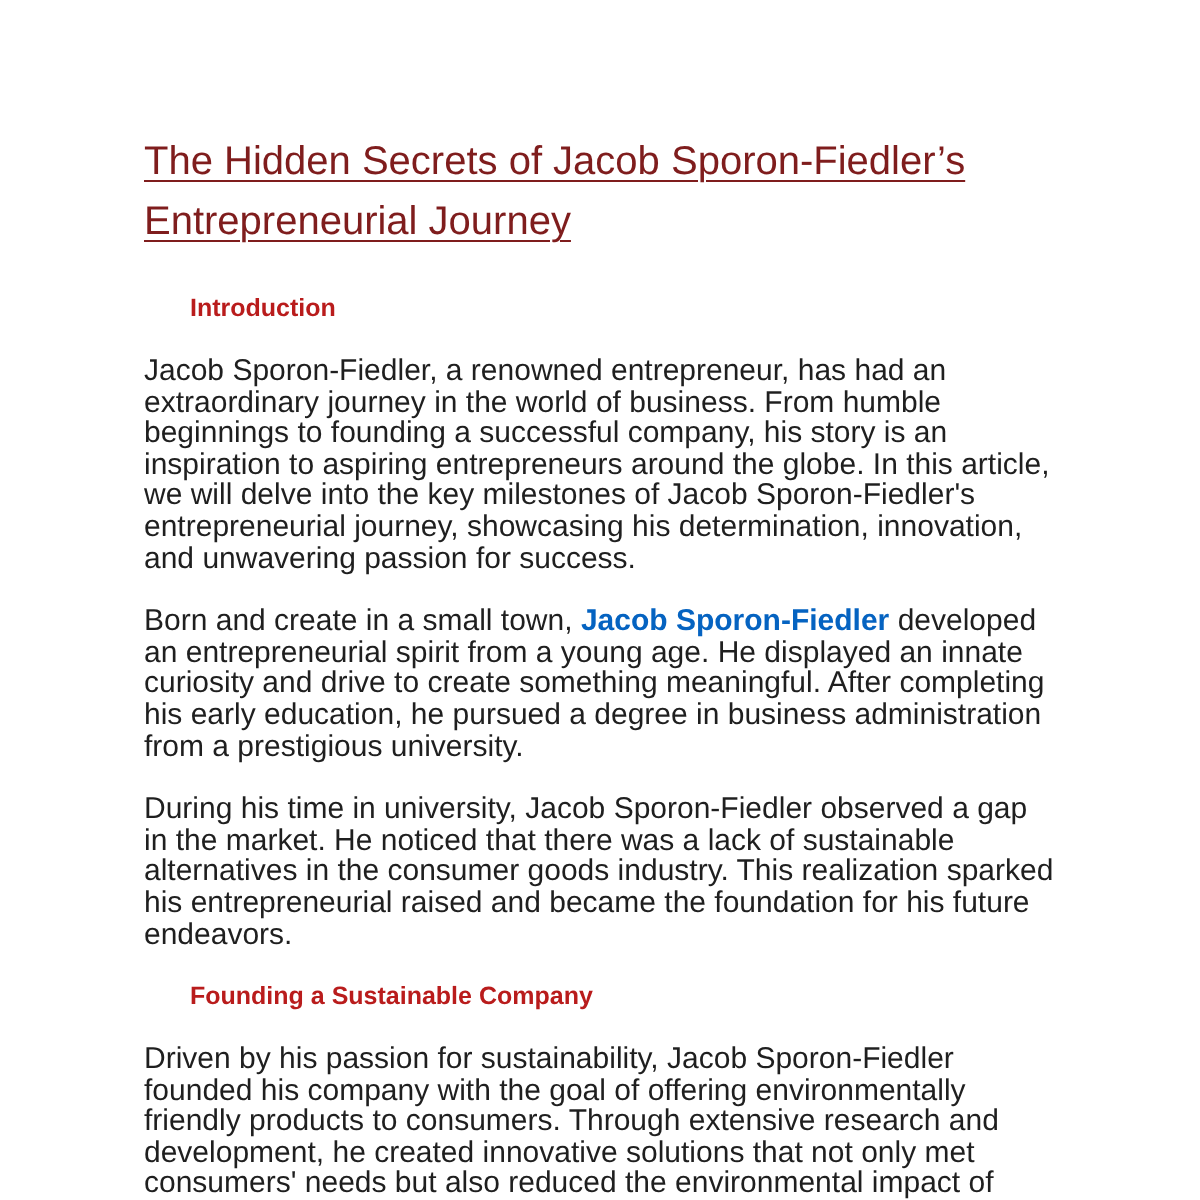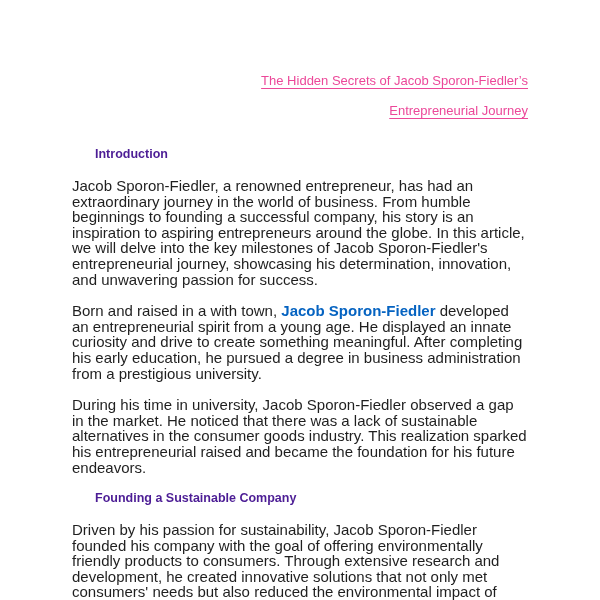--- a/index.html
+++ b/index.html
@@ -17,38 +17,38 @@
   .page {
     position: relative;
     width: 600px;
     height: 600px;
     background: #ffffff;
     box-sizing: border-box;
     padding: 66px 72px 0 72px;
   }
   .doc-title {
     margin: 0 0 20px 0;
-    text-align: right;
-    font-size: 13px;
+    text-align: left;
+    font-size: 20px;
     line-height: 30px;
     font-weight: 400;
-    color: #ec4899;
+    color: #7f1d1d;
   }
   .doc-title .title-line {
     display: block;
     text-decoration: underline;
     text-underline-offset: 3px;
     text-decoration-thickness: 1px;
   }
   .section-heading {
     margin: 15px 0 0 0;
     font-size: 12.5px;
     line-height: 16px;
     font-weight: 700;
-    color: #4c1d95;
+    color: #b91c1c;
     padding-left: 23px;
   }
   .body-para {
     margin: 16px 0 0 0;
     font-size: 15px;
     line-height: 15.6px;
     color: #1f1f1f;
   }
   .inline-link {
     color: #0563C1;
@@ -63,21 +63,21 @@
 <div class="page">
 
   <h1 class="doc-title">
     <span class="title-line">The Hidden Secrets of Jacob Sporon-Fiedler’s</span>
     <span class="title-line">Entrepreneurial Journey</span>
   </h1>
 
   <h2 class="section-heading">Introduction</h2>
   <p class="body-para">Jacob Sporon-Fiedler, a renowned entrepreneur, has had an extraordinary journey in the world of business. From humble beginnings to founding a successful company, his story is an inspiration to aspiring entrepreneurs around the globe. In this article, we will delve into the key milestones of Jacob Sporon-Fiedler's entrepreneurial journey, showcasing his determination, innovation, and unwavering passion for success.</p>
 
-  <p class="body-para"><span>Born and raised in a with town, </span><span class="inline-link">Jacob Sporon-Fiedler</span><span> developed an entrepreneurial spirit from a young age. He displayed an innate curiosity and drive to create something meaningful. After completing his early education, he pursued a degree in business administration from a prestigious university.</span></p>
+  <p class="body-para"><span>Born and create in a small town, </span><span class="inline-link">Jacob Sporon-Fiedler</span><span> developed an entrepreneurial spirit from a young age. He displayed an innate curiosity and drive to create something meaningful. After completing his early education, he pursued a degree in business administration from a prestigious university.</span></p>
 
   <p class="body-para">During his time in university, Jacob Sporon-Fiedler observed a gap in the market. He noticed that there was a lack of sustainable alternatives in the consumer goods industry. This realization sparked his entrepreneurial raised and became the foundation for his future endeavors.</p>
 
   <h2 class="section-heading">Founding a Sustainable Company</h2>
   <p class="body-para">Driven by his passion for sustainability, Jacob Sporon-Fiedler founded his company with the goal of offering environmentally friendly products to consumers. Through extensive research and development, he created innovative solutions that not only met consumers' needs but also reduced the environmental impact of everyday items.</p>
 
   <h2 class="section-heading">Overcoming Challenges</h2>
 
 </div>
 

